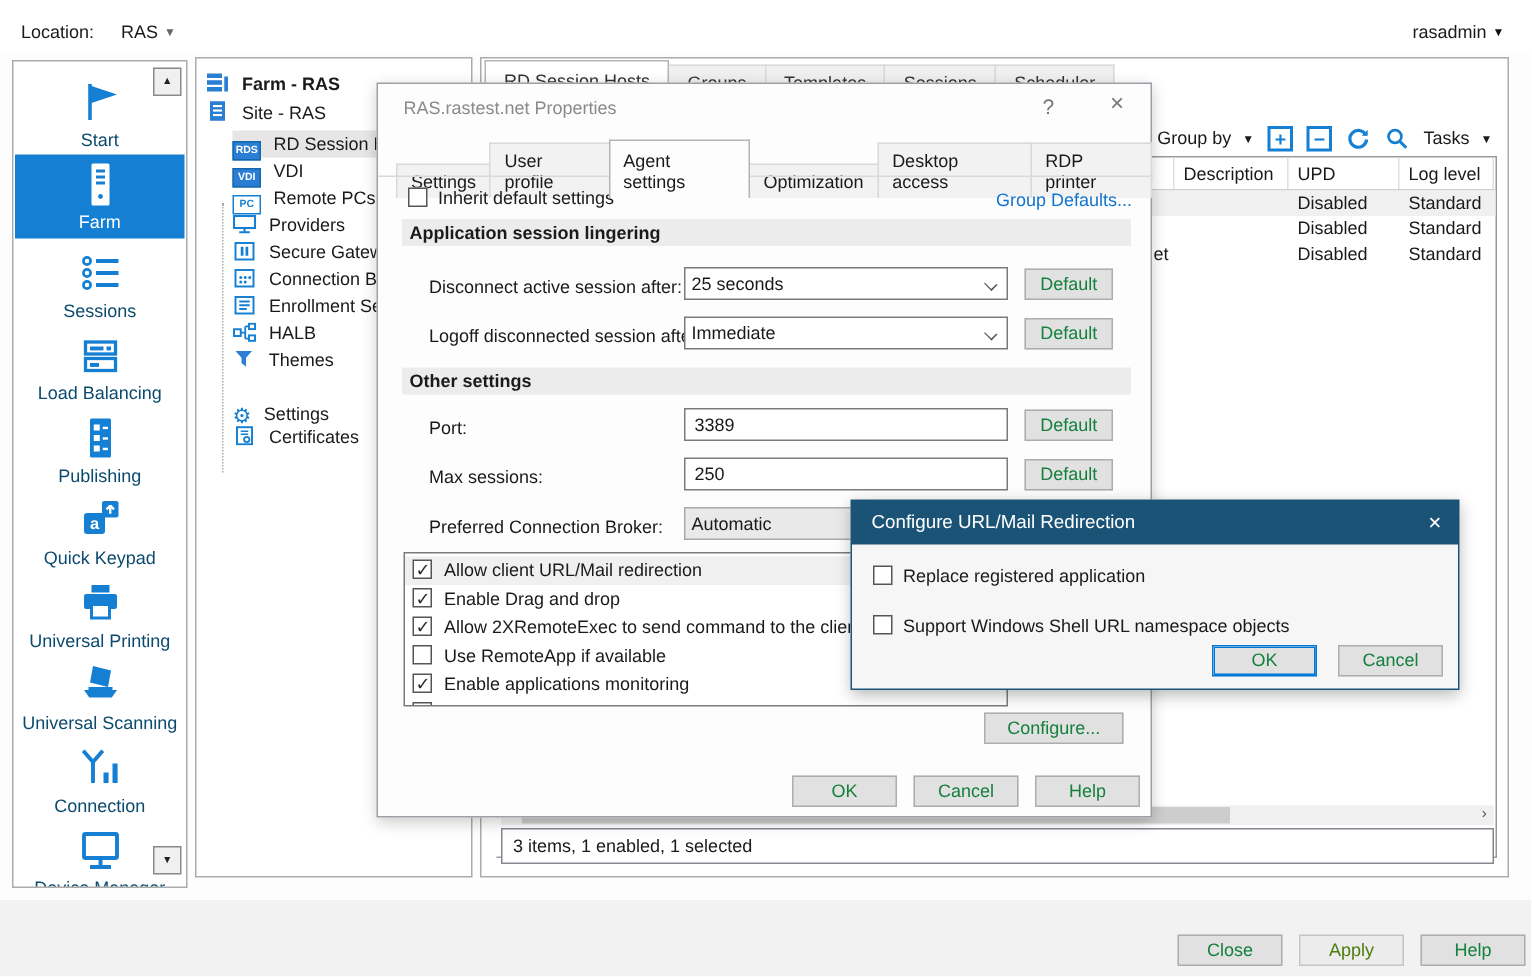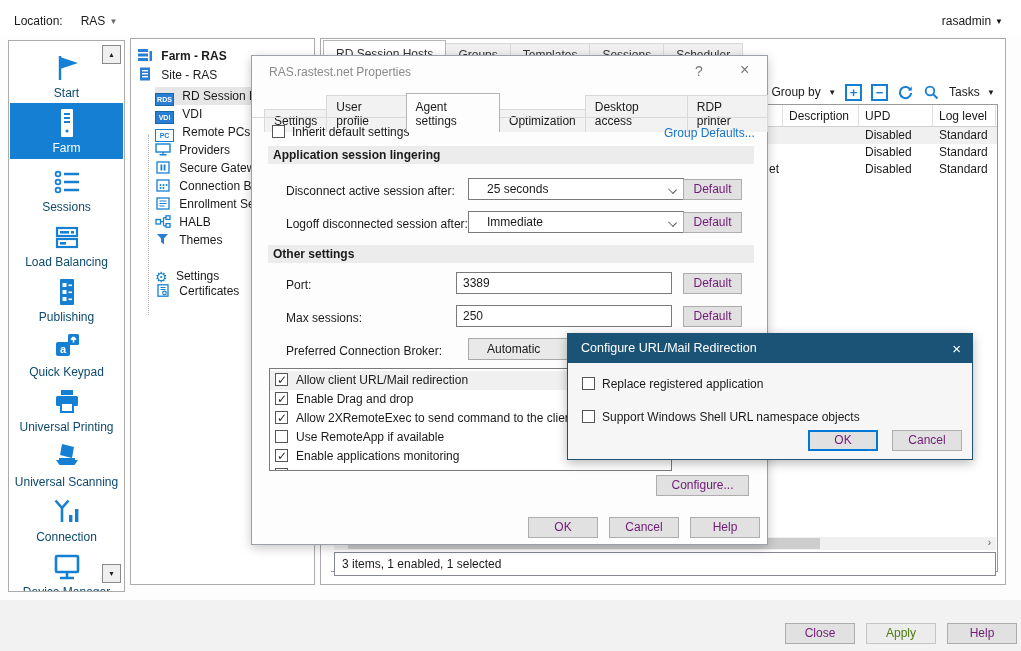--- a/index.html
+++ b/index.html
@@ -63,25 +63,25 @@
   .dlg-tabs { position:absolute; left:12px; top:37px; display:flex; align-items:flex-end; }
   .dlg-tab { padding:4px 9px; border:1px solid #d9d9d9; border-bottom:none; background:#f2f2f2; margin-right:-1px; cursor:pointer; }
   .dlg-tab.active { background:#fdfdfd; border-color:#b5b5b5; padding-top:6px; position:relative; z-index:2; }
   .dlg-tabline { position:absolute; left:0; top:61px; width:517px; border-top:1px solid #d9d9d9; }
   .cbrow { position:absolute; height:16px; line-height:15px; cursor:pointer; white-space:nowrap; }
   .cb { display:inline-block; width:13px; height:13px; border:1px solid #555; background:#fff; vertical-align:-2px; margin-right:7px; position:relative; }
   .cb.checked::after { content:"\2713"; position:absolute; left:1px; top:-3px; font-size:12px; font-weight:bold; color:#2b2b2b; }
   .link { position:absolute; color:#1274cf; cursor:pointer; }
   .sechdr { position:absolute; left:16px; width:486px; height:18px; background:#ececec; font-weight:bold; line-height:18px; padding-left:5px; }
   .flabel { position:absolute; left:34px; height:16px; line-height:16px; }
-  .combo { position:absolute; left:216px; width:216px; height:22px; border:1px solid #7a7a7a; background:#fff; line-height:20px; padding-left:18px; cursor:pointer; }
+  .combo { position:absolute; left:204px; width:216px; height:22px; border:1px solid #7a7a7a; background:#fff; line-height:20px; padding-left:4px; cursor:pointer; }
   .combo .carrow { position:absolute; right:7px; top:7px; width:7px; height:7px; border-right:1.4px solid #555; border-bottom:1.4px solid #555; transform:rotate(45deg) scale(1,.8); }
   .combo.disabled { background:#e9e9e9; border-color:#a9a9a9; cursor:default; }
   .tinput { position:absolute; left:204px; width:216px; height:22px; border:1px solid #7a7a7a; background:#fff; line-height:20px; padding-left:6px; }
-  .btn { position:absolute; height:21px; background:#e1e1e1; border:1px solid #adadad; text-align:center; line-height:19px; cursor:pointer; color:#701a75; }
+  .btn { position:absolute; height:21px; background:#e1e1e1; border:1px solid #adadad; text-align:center; line-height:19px; cursor:pointer; color:#15803d; }
   .btn.disabled { background:#ececec; border-color:#c5c5c5; color:#4d7c0f; cursor:default; }
   .btn.focused { border:1px solid #0078d7; box-shadow:inset 0 0 0 1px #0078d7; }
   .listbox { position:absolute; left:17px; top:312px; width:403px; height:103px; border:1px solid #7a7a7a; background:#fff; overflow:hidden; padding-top:2px; }
   .litem { height:19px; line-height:18px; padding-left:5px; white-space:nowrap; cursor:pointer; }
   .litem.sel { background:#f0f0f0; }
   .litem .cb { margin-right:8px; }
 
   
   .odlg { position:absolute; left:567px; top:333px; width:406px; height:127px; background:#f6f6f6; border:1px solid #1b5377; box-shadow:0 3px 10px rgba(0,0,0,.28); z-index:20; }
   .odlg-bar { position:absolute; left:0; top:0; width:100%; height:29px; background:#1b5377; color:#fff; line-height:29px; padding-left:13px; font-size:12.5px; }

